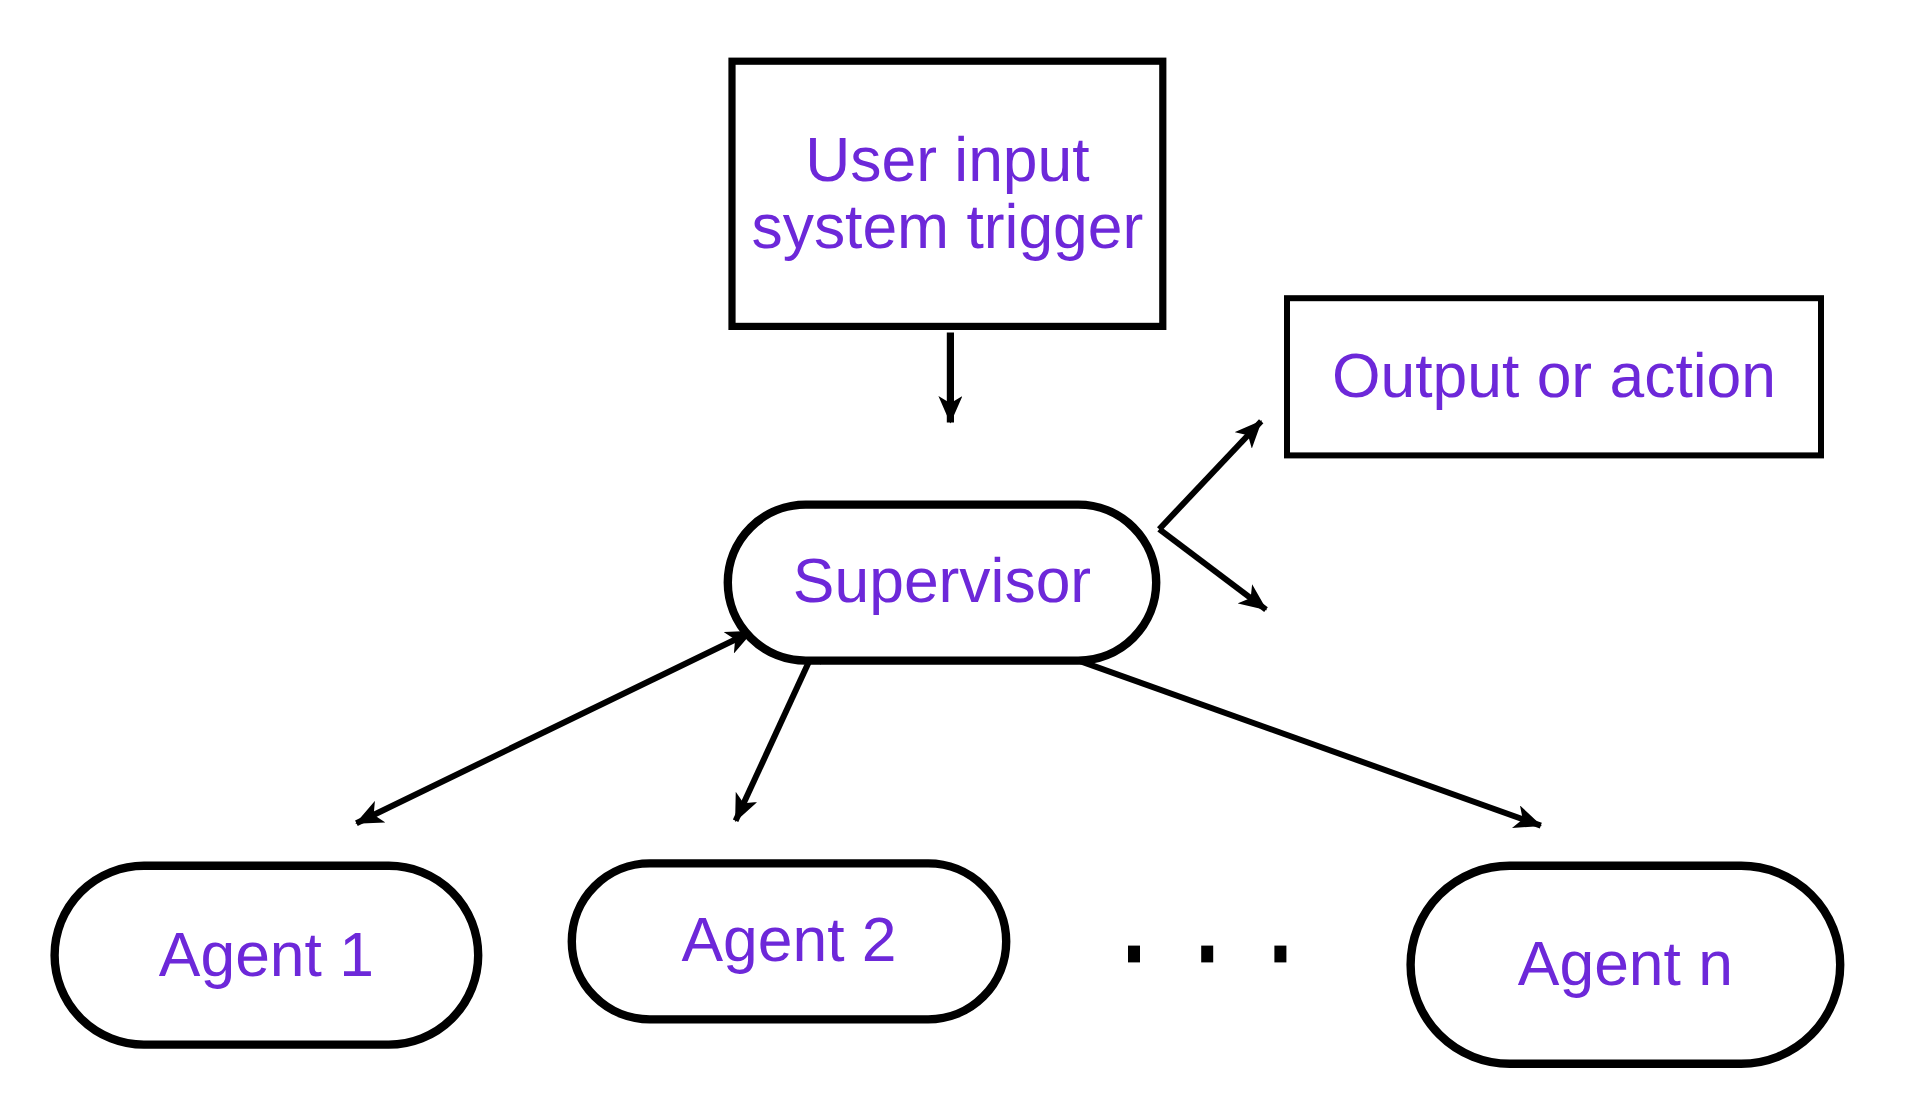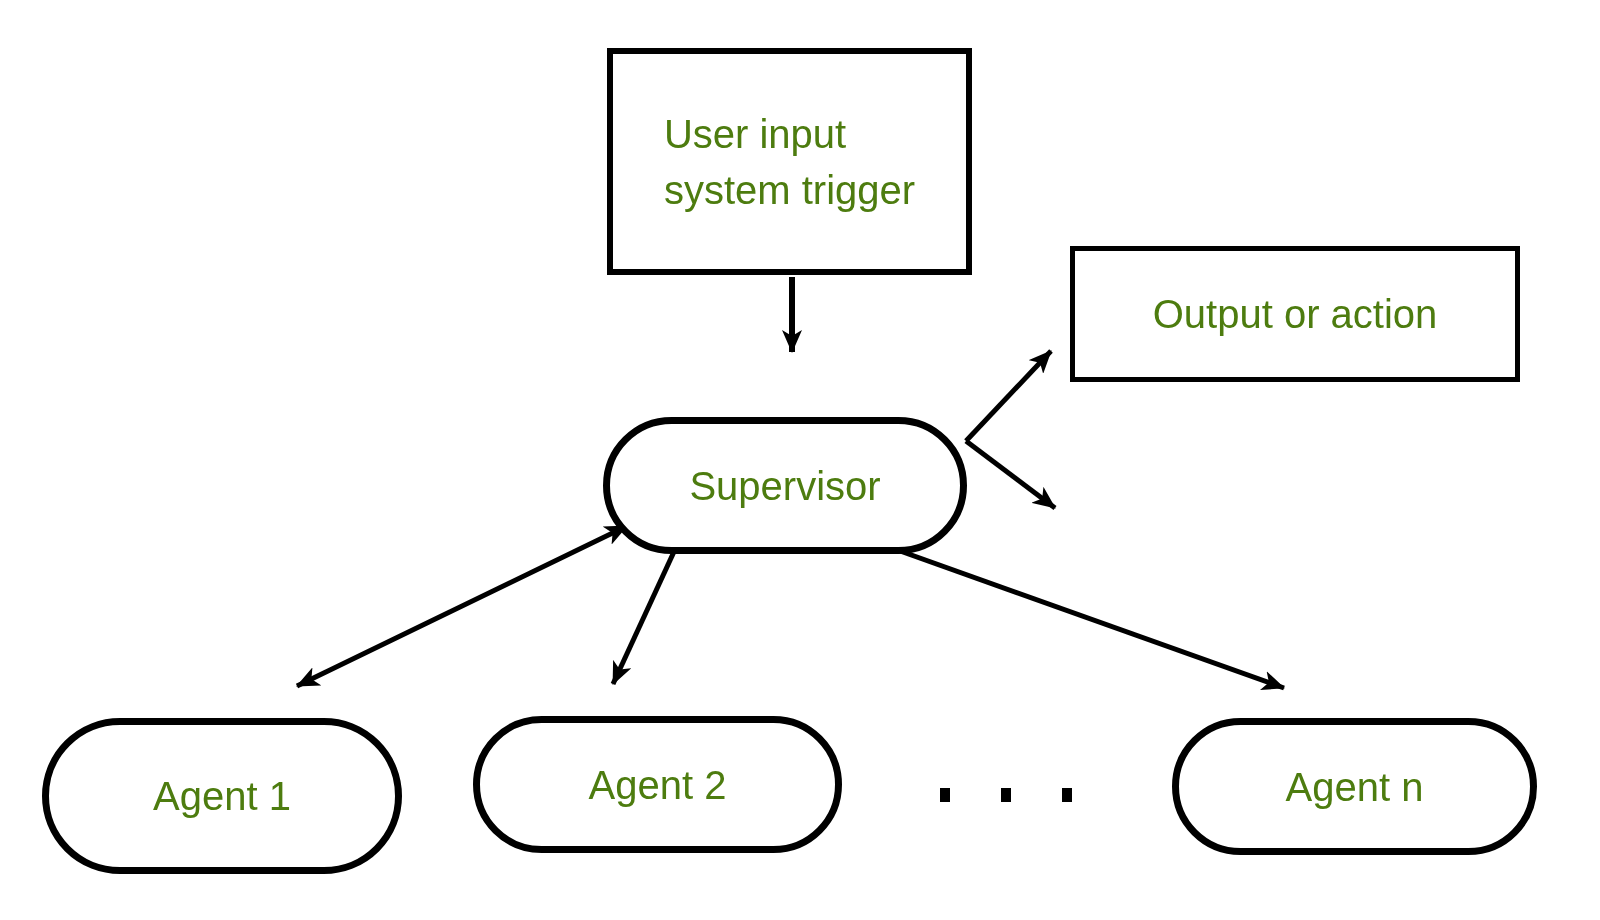--- a/index.html
+++ b/index.html
@@ -10,38 +10,39 @@
     background: #ffffff;
     font-family: "Liberation Sans", sans-serif;
     color: #111111;
     overflow: hidden;
   }
   .node {
     position: absolute;
     display: flex;
     align-items: center;
     justify-content: center;
+    text-align: center;
     background: #ffffff;
     box-sizing: border-box;
-    font-size: 40px;
+    font-size: 52px;
     line-height: 1.2;
-    color: #4d7c0f;
+    color: #6d28d9;
   }
   .rect  { border: 5px solid #000000; }
   .rect-thick { border: 6px solid #000000; }
   .pill  { border: 7px solid #000000; border-radius: 999px; }
 
   .trigger    { left: 607px;  top: 48px;  width: 365px; height: 227px; }
   .trigger .multiline { line-height: 56px; }
   .supervisor { left: 603px;  top: 373px; width: 364px; height: 137px; margin-top: 44px; }
   .output     { left: 1070px; top: 246px; width: 450px; height: 136px; }
   .escalation { left: 1070px; top: 445px; width: 450px; height: 132px; }
   .agent1     { left: 42px;   top: 718px; width: 360px; height: 156px; }
   .agent2     { left: 473px;  top: 716px; width: 369px; height: 137px; }
-  .agentn     { left: 1172px; top: 718px; width: 365px; height: 137px; }
+  .agentn     { left: 1172px; top: 718px; width: 365px; height: 172px; }
 
   .dots {
     position: absolute;
     left: 940px;
     top: 788px;
     display: flex;
     gap: 51px;
   }
   .dot { width: 10px; height: 14px; background: #000000; }
 

